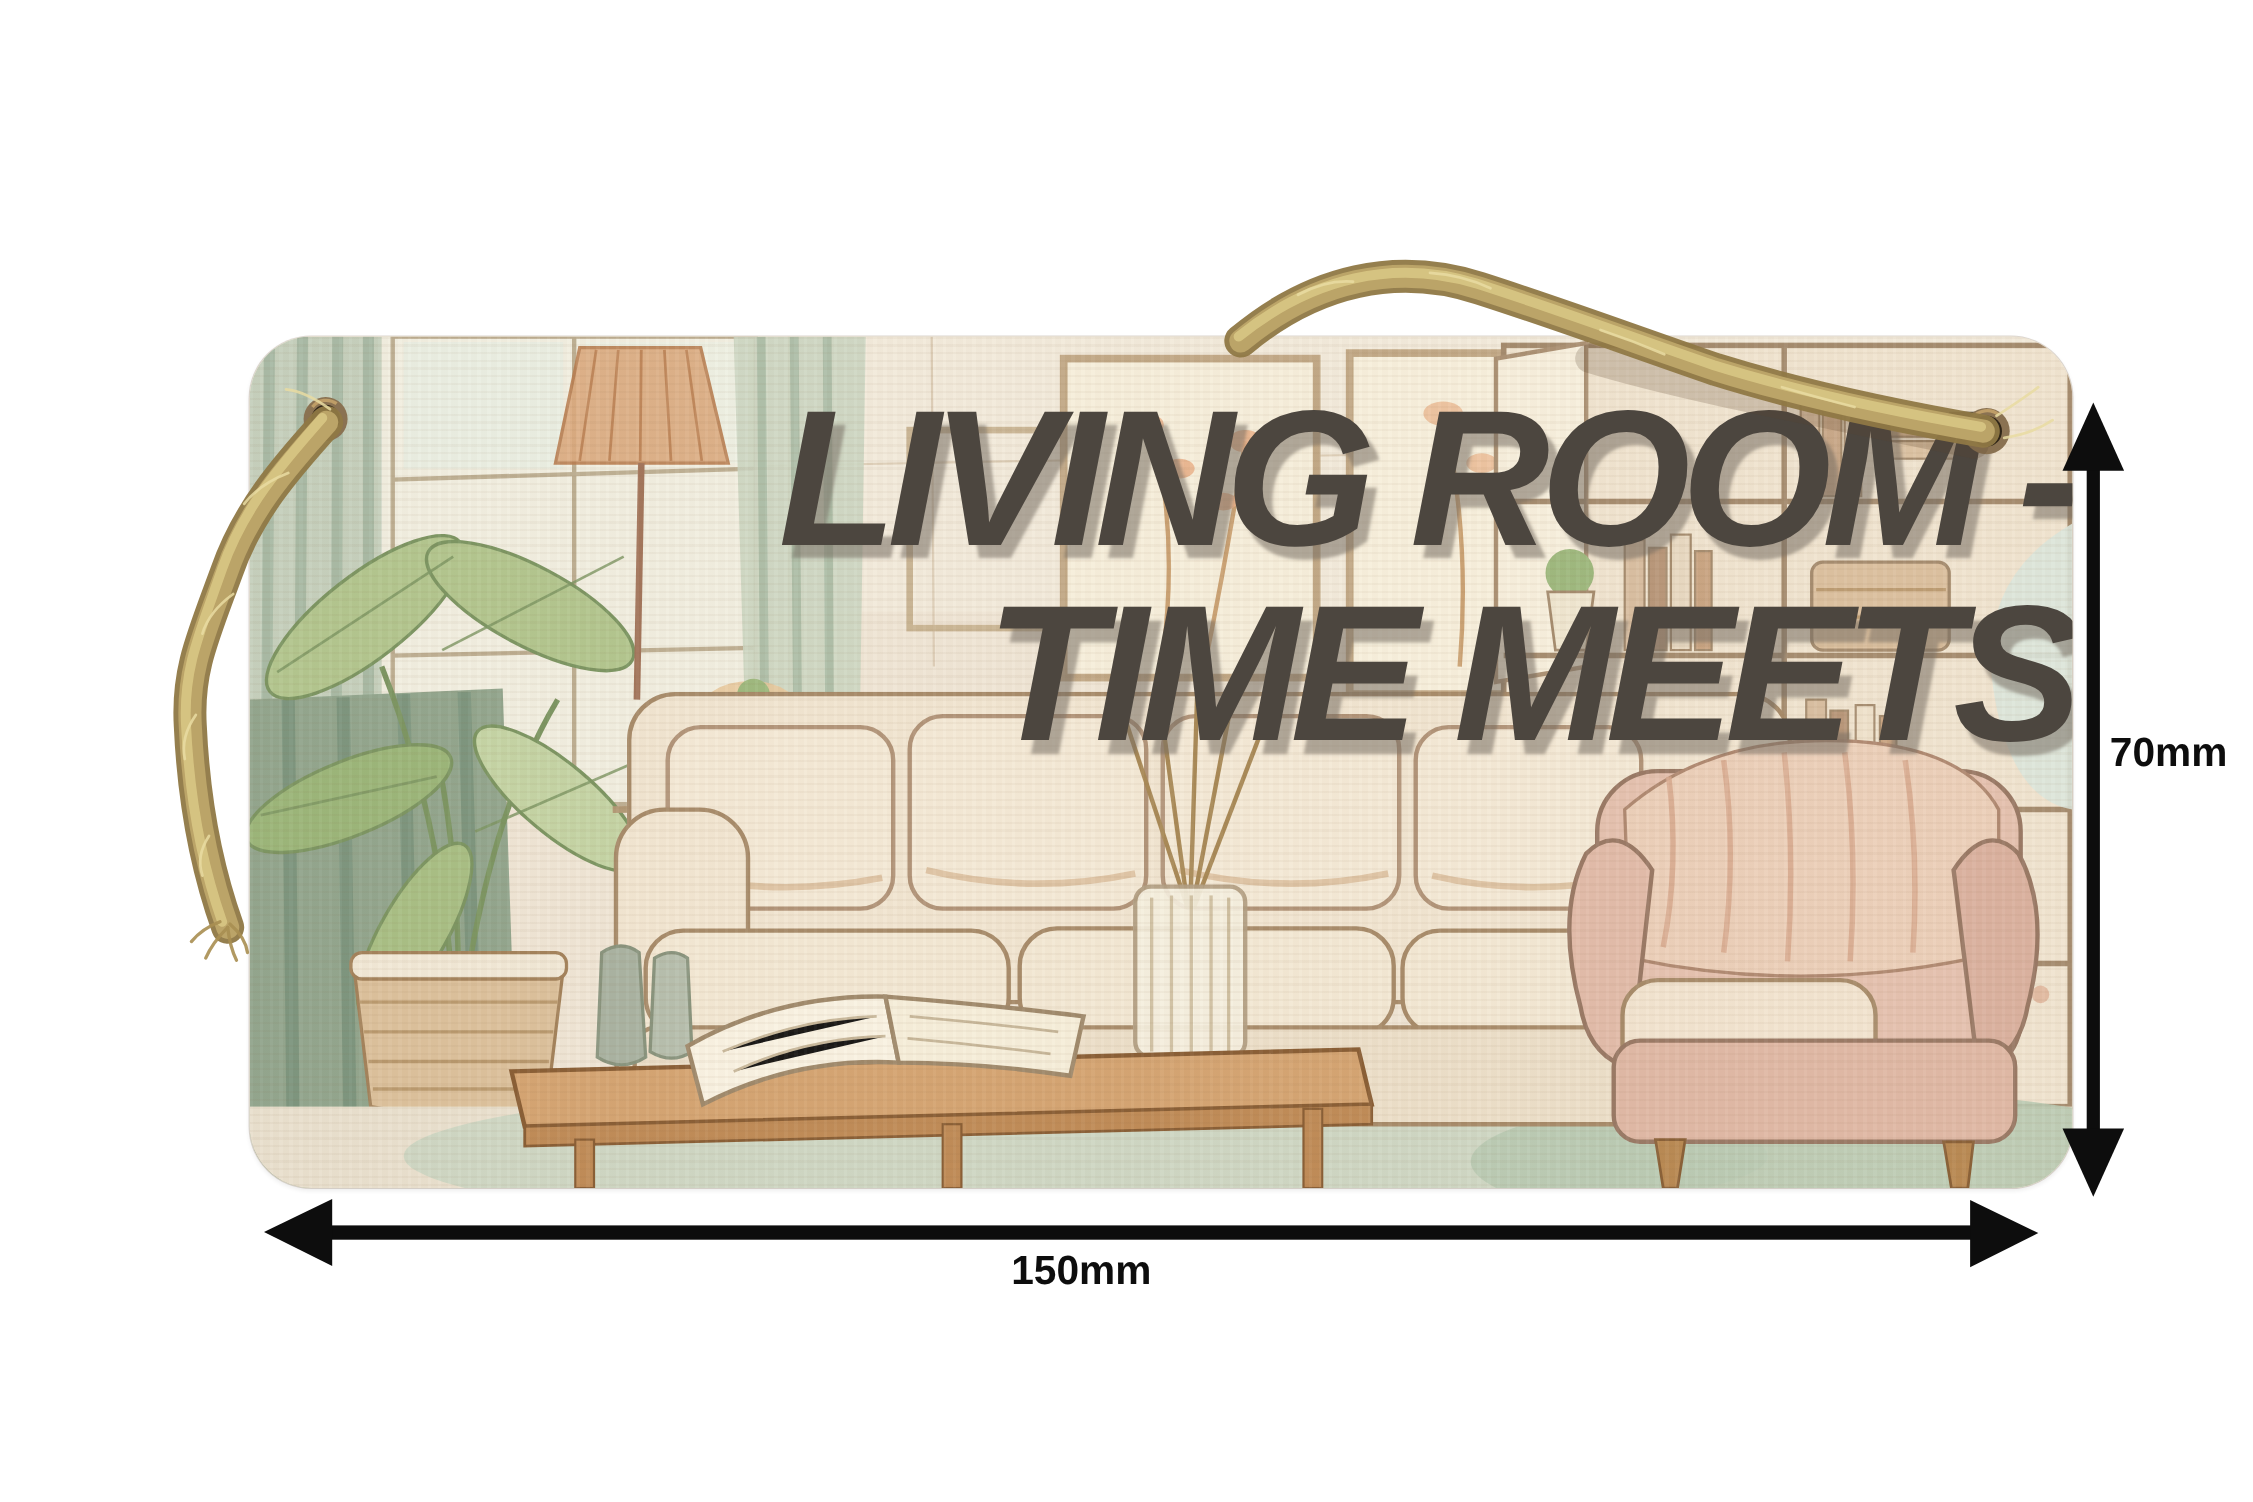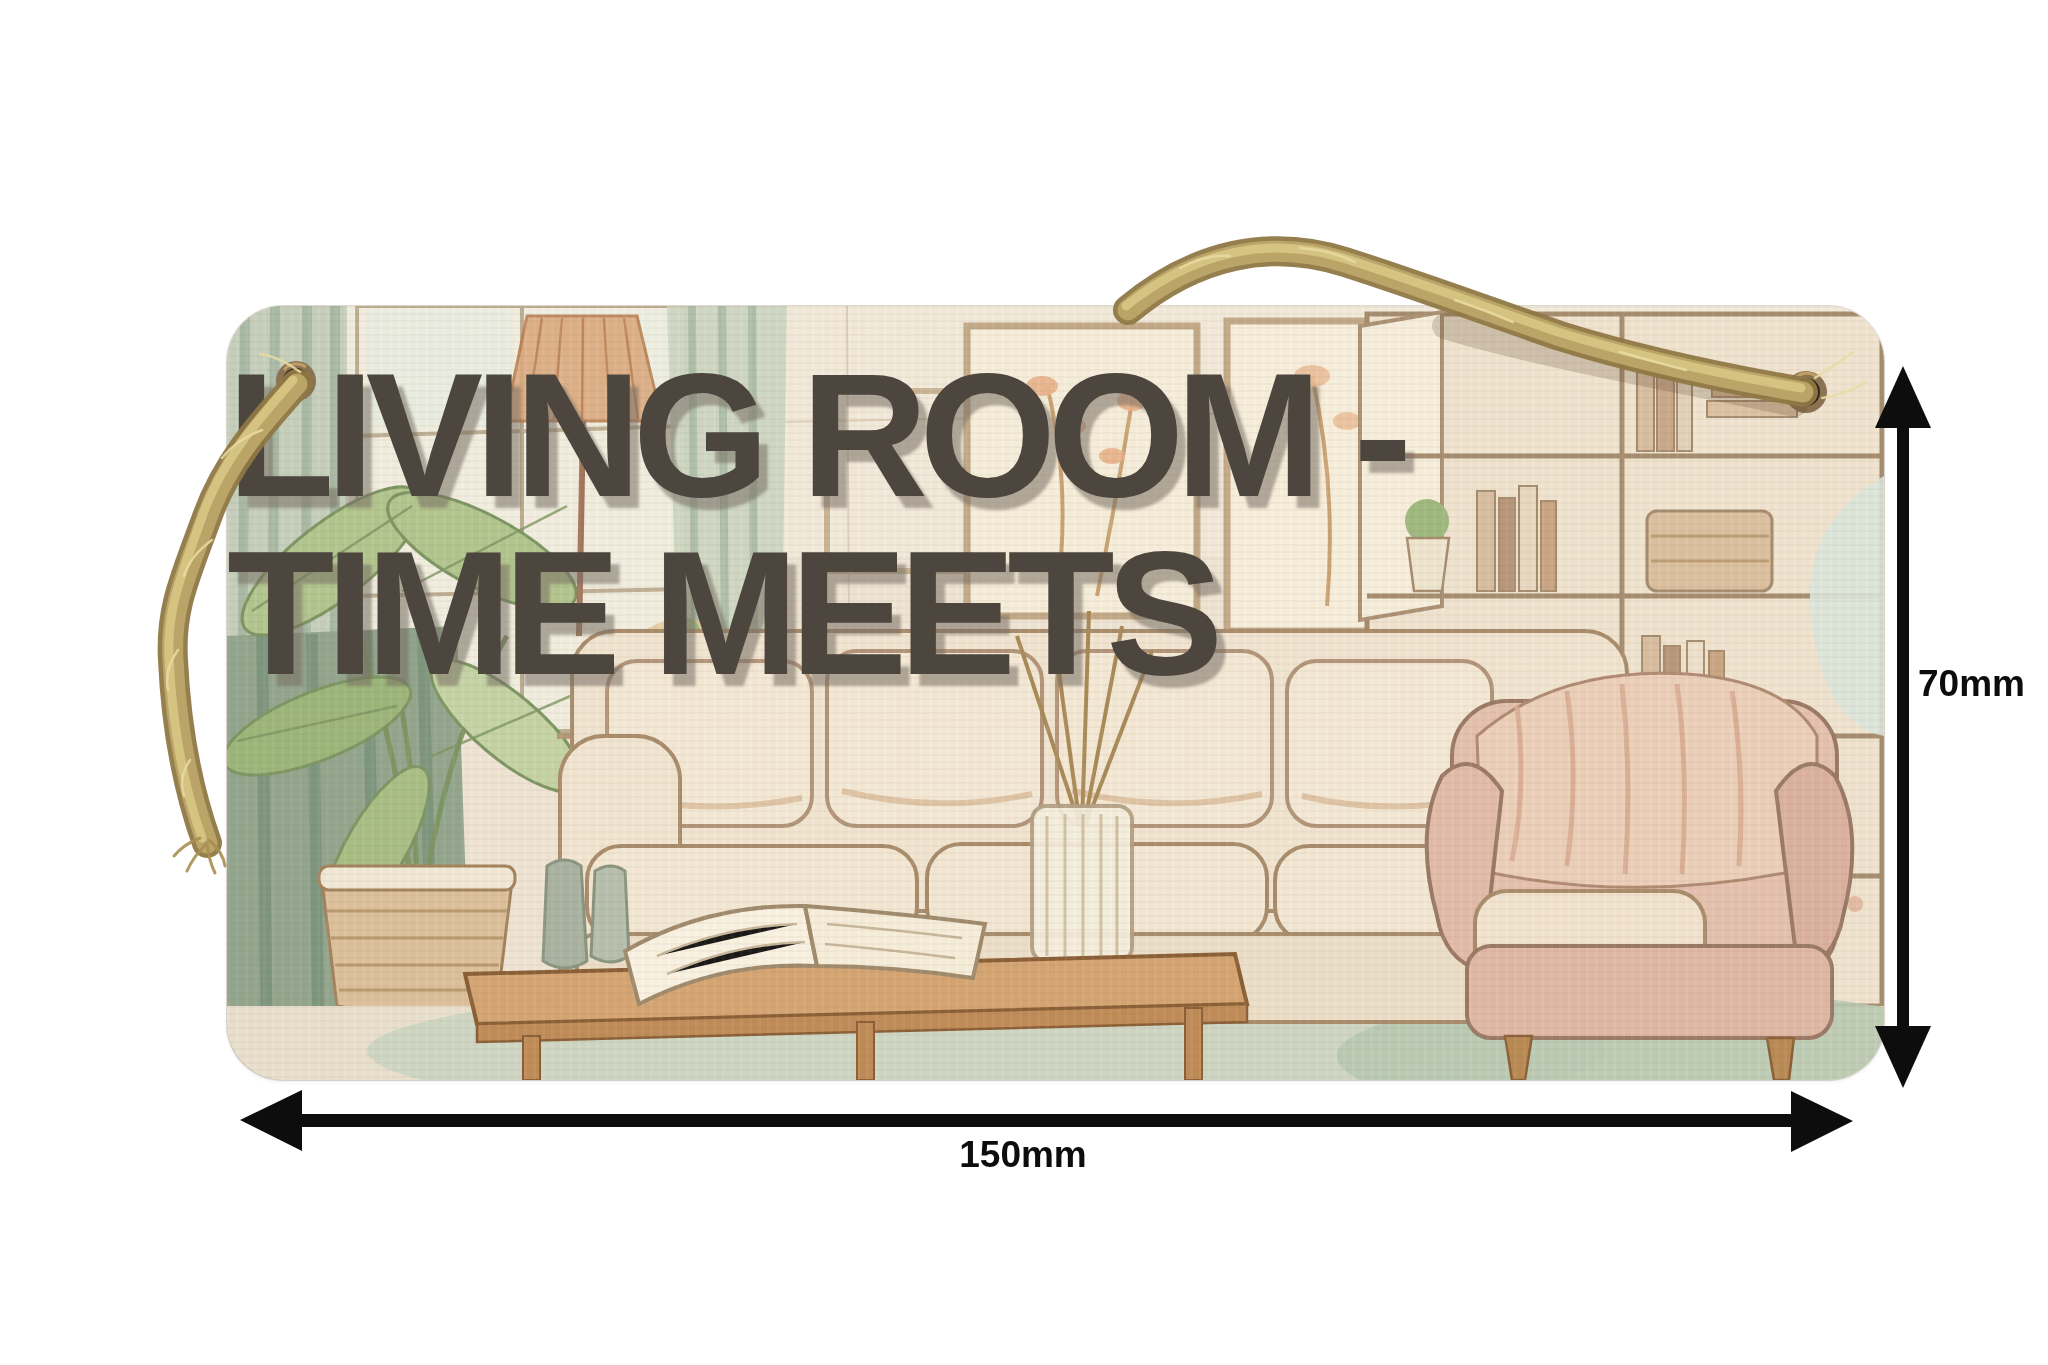--- a/index.html
+++ b/index.html
@@ -5,30 +5,30 @@
   html,body{margin:0;padding:0;background:#ffffff;}
   .canvas{position:relative;width:2048px;height:1365px;background:#ffffff;overflow:hidden;
           font-family:"Liberation Sans","DejaVu Sans",sans-serif;}
   
   .sign{position:absolute;left:227px;top:306px;width:1657px;height:774px;border-radius:56px;
         overflow:hidden;background:#efe5d5;box-shadow:0 0 0 1px rgba(150,130,105,.30),0 2px 4px rgba(0,0,0,.07);}
   .sign .art{position:absolute;inset:0;width:100%;height:100%;}
   .grain{position:absolute;inset:0;pointer-events:none;
          background:repeating-linear-gradient(180deg,rgba(128,96,62,.05) 0 2px,rgba(255,255,255,0) 2px 7px),
                     repeating-linear-gradient(90deg,rgba(255,255,255,.04) 0 3px,rgba(120,90,60,.02) 3px 9px);}
-  .sign-text{position:absolute;left:0;right:0;top:40px;text-align:left;
-             font-weight:bold;font-size:176px;line-height:178px;
+  .sign-text{position:absolute;left:0;right:0;top:40px;text-align:right;
+             font-weight:bold;font-style:italic;font-size:176px;line-height:178px;
              letter-spacing:-.05em;color:#4c463f;
              text-shadow:9px 12px 3px rgba(118,110,99,.55);white-space:nowrap;}
   .sign-text .line{height:178px;}
   
   .overlay{position:absolute;inset:0;width:2048px;height:1365px;pointer-events:none;}
   
   .dim-label{position:absolute;color:#0d0d0d;font-weight:bold;font-size:37px;line-height:37px;}
-  .dim-label.w{left:1023px;top:1136px;transform:translateX(-50%);}
+  .dim-label.w{left:983px;top:1136px;transform:translateX(-50%);}
   .dim-label.h{left:1918px;top:665px;}
 </style>
 </head>
 <body>
 
 <div class="canvas">
 
   <div class="sign">
     <svg class="art" viewBox="0 0 1657 774" preserveAspectRatio="none">
 

